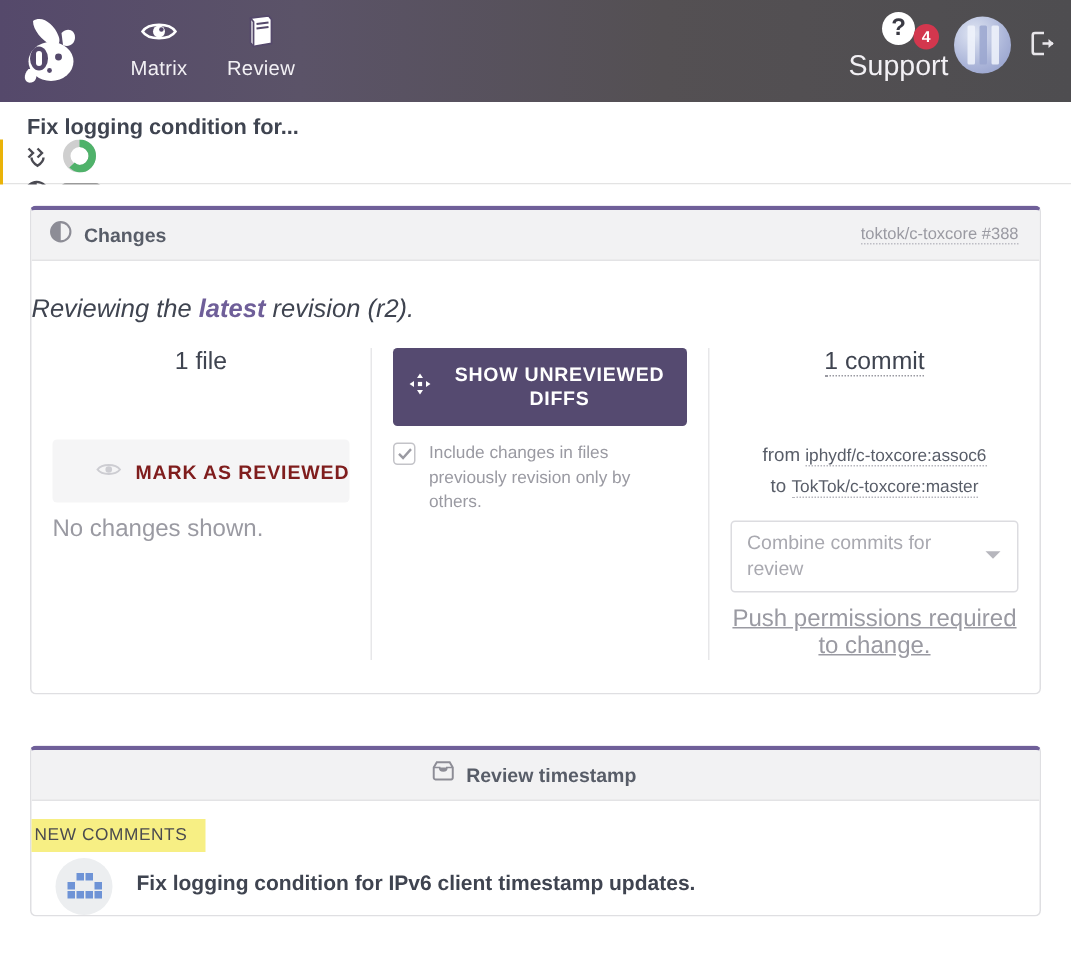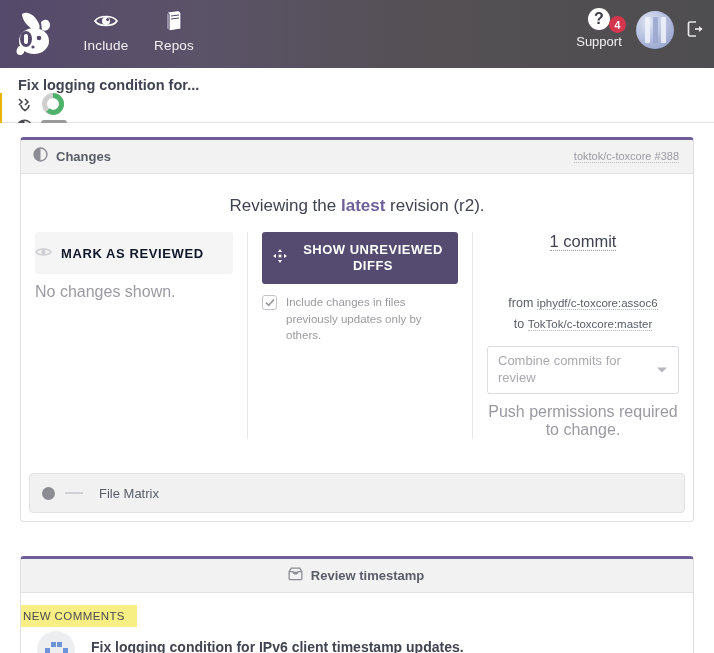--- a/index.html
+++ b/index.html
@@ -71,21 +71,21 @@
     position: absolute;
     top: 8px; right: 6px;
     background: #d3374e;
     color: #fff;
     border-radius: 50%;
     min-width: 17px; height: 17px;
     font-size: 10.5px;
     display: flex; align-items: center; justify-content: center;
     font-weight: bold;
   }
-  .support-label { font-size: 13px; color: #f2f0f4; }
+  .support-label { font-size: 19px; color: #f2f0f4; }
   .avatar-top {
     width: 38px; height: 38px; border-radius: 50%;
     background: radial-gradient(circle at 35% 30%, #dfe5f3 0%, #aab4d8 60%, #8d99c8 100%);
     margin-top: 3px;
     overflow: hidden;
     position: relative;
     cursor: pointer;
     flex: 0 0 auto;
   }
   .avatar-bars { position: absolute; inset: 0; display: flex; align-items: center; justify-content: center; gap: 3px; }
@@ -167,24 +167,25 @@
   }
   .card-head-right {
     margin-left: auto;
     font-size: 11px;
     color: #9a9aa2;
     border-bottom: 1px dotted #bdbdc4;
     cursor: pointer;
   }
 
   .rev-line {
-    text-align: center;
+    text-align: left;
     font-size: 17px;
     color: #3f4450;
     padding: 22px 0 4px 0;
+    font-style: italic;
   }
   .rev-line .lnk { color: #6f5f99; font-weight: bold; cursor: pointer; }
 
   .cols {
     display: flex;
     padding: 12px 0 22px 0;
   }
   .col {
     flex: 1 1 0;
     padding: 0 14px;
@@ -201,28 +202,28 @@
     color: #3f4450;
     margin-bottom: 42px;
   }
   .col-head.underlined span {
     border-bottom: 1px dotted #9a9aa2;
     cursor: pointer;
   }
 
   .btn-ghost {
     background: #f5f5f6;
-    color: #0f172a;
+    color: #7f1d1d;
     border: none;
     border-radius: 3px;
     height: 42px;
     font-size: 13px;
     font-weight: bold;
     letter-spacing: .6px;
-    display: flex; align-items: center; justify-content: flex-start;
+    display: flex; align-items: center; justify-content: flex-end;
     gap: 9px;
     cursor: default;
   }
   .btn-primary {
     background: #554a70;
     color: #ffffff;
     border: none;
     border-radius: 3px;
     min-height: 52px;
     font-size: 13px;
@@ -345,32 +346,32 @@
 
   <div class="nav-items">
     <div class="nav-item">
       <span class="nav-icon">
         <svg width="26" height="18" viewBox="0 0 26 18">
           <path d="M2 9 C6 3, 20 3, 24 9 C20 15, 6 15, 2 9 Z" fill="none" stroke="#ffffff" stroke-width="1.7"></path>
           <circle cx="13" cy="9" r="4" fill="#ffffff"></circle>
           <circle cx="14.6" cy="7.6" r="1.5" fill="#55496b"></circle>
         </svg>
       </span>
-      <span class="nav-label">Include</span>
+      <span class="nav-label">Matrix</span>
     </div>
     <div class="nav-item">
       <span class="nav-icon">
         <svg width="22" height="24" viewBox="0 0 22 24">
           <path d="M4 3 L16 1.5 L18 4 L18 20 L6 22 L4 19.5 Z" fill="#ffffff" stroke="#55496b" stroke-width="1.2"></path>
           <path d="M4 3 L6 5.5 L6 22" fill="none" stroke="#55496b" stroke-width="1.2"></path>
           <path d="M8 7 L16 6" stroke="#55496b" stroke-width="1.2"></path>
           <path d="M8 10 L16 9" stroke="#55496b" stroke-width="1.2"></path>
         </svg>
       </span>
-      <span class="nav-label">Repos</span>
+      <span class="nav-label">Review</span>
     </div>
   </div>
 
   <div class="nav-right">
     <div class="support-item">
       <span class="support-icon">?</span>
       <span class="badge-dot">4</span>
       <span class="support-label">Support</span>
     </div>
 
@@ -482,20 +483,21 @@
       <span class="card-head-right">toktok/c-toxcore #388</span>
     </div>
 
     <div class="rev-line">
       <span>Reviewing the </span><span class="lnk">latest</span><span> revision (r2).</span>
     </div>
 
     <div class="cols">
 
       <div class="col c1">
+        <div class="col-head">1 file</div>
         <div class="btn-ghost">
           <span>
             <svg width="17" height="12" viewBox="0 0 17 12">
               <path d="M1 6 C4 2, 13 2, 16 6 C13 10, 4 10, 1 6 Z" fill="none" stroke="#cdcdd2" stroke-width="1.3"></path>
               <circle cx="8.5" cy="6" r="2.2" fill="#cdcdd2"></circle>
             </svg>
           </span>
           <span>MARK AS REVIEWED</span>
         </div>
         <div class="note left">No changes shown.</div>
@@ -510,21 +512,21 @@
             </svg>
           </span>
           <span>SHOW UNREVIEWED DIFFS</span>
         </div>
         <div class="check-row">
           <span class="check-box">
             <svg width="10" height="9" viewBox="0 0 10 9">
               <path d="M1 4.6 L3.7 7.3 L9 1.4" fill="none" stroke="#9a9aa2" stroke-width="1.6"></path>
             </svg>
           </span>
-          <span class="check-label">Include changes in files previously updates only by others.</span>
+          <span class="check-label">Include changes in files previously revision only by others.</span>
         </div>
       </div>
 
       <div class="col c3">
         <div class="col-head underlined">
           <span>1 commit</span>
         </div>
         <div class="from-to">
           <div>
             <span>from</span>
@@ -536,32 +538,25 @@
           </div>
         </div>
         <div class="select-box">
           <span>Combine commits for review</span>
           <span class="caret">
             <svg width="12" height="8" viewBox="0 0 12 8">
                 <path d="M1 1.5 L6 6.5 L11 1.5 Z" fill="#b6b6bd"></path>
               </svg>
           </span>
         </div>
-        <div class="note" style="text-align:center;">Push permissions required to change.</div>
+        <div class="note" style="text-align:center;text-decoration:underline;">Push permissions required to change.</div>
       </div>
 
     </div>
 
-    <div style="padding: 0 8px 8px 8px;">
-      <div class="matrix-card">
-        <span class="matrix-dot"></span>
-        <span class="matrix-dash"></span>
-        <span class="matrix-label">File Matrix</span>
-      </div>
-    </div>
   </div>
 
   <div class="card disc-card">
     <div class="card-head">
       <span>
         <svg width="15" height="14" viewBox="0 0 16 15">
           <path d="M1.2 5 L3.4 1.2 H12.6 L14.8 5 V12.2 C14.8 13 14.3 13.5 13.6 13.5 H2.4 C1.7 13.5 1.2 13 1.2 12.2 Z" fill="none" stroke="#8d8d96" stroke-width="1.4"></path>
           <path d="M1.2 5 H5.4 C5.4 6.4 6.4 7.4 8 7.4 C9.6 7.4 10.6 6.4 10.6 5 H14.8" fill="#8d8d96" stroke="#8d8d96" stroke-width="1.2"></path>
         </svg>
       </span>

